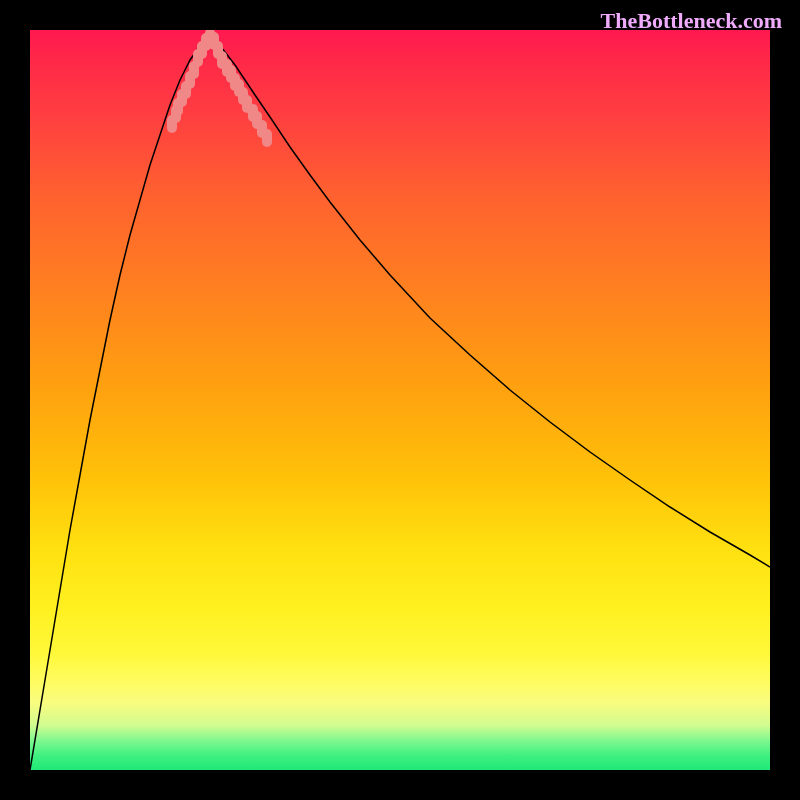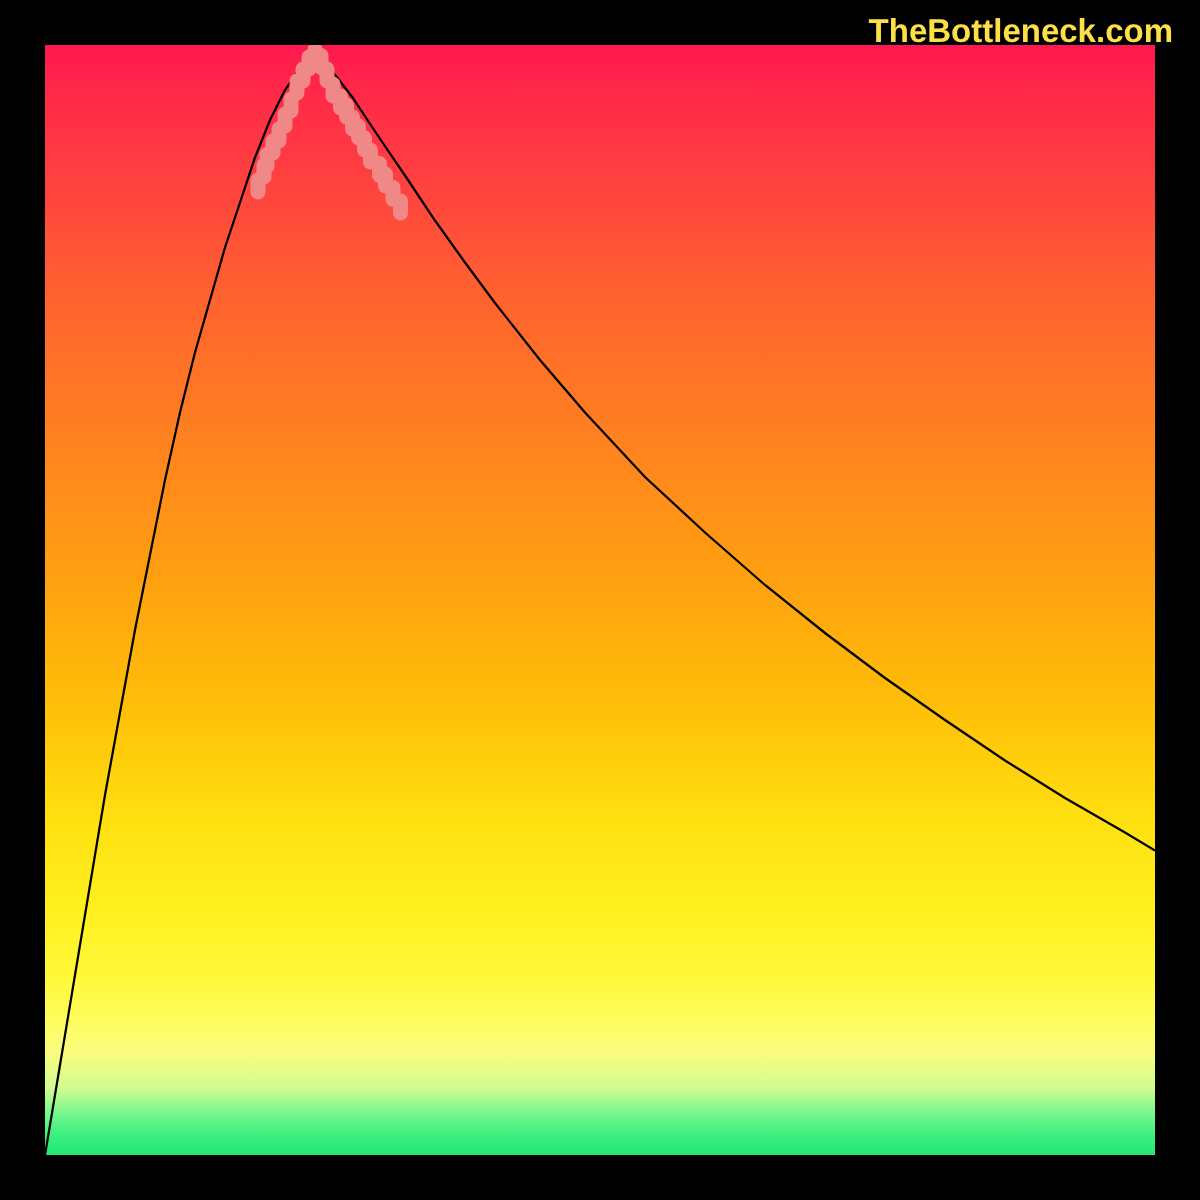--- a/index.html
+++ b/index.html
@@ -11,24 +11,24 @@
       width: 800px;
       height: 800px;
       background: #000;
       position: relative;
       overflow: hidden;
     }
     .watermark {
       position: absolute;
       top: 8px;
       right: 18px;
-      font-family: Liberation Sans, sans-serif;
+      font-family: Liberation Serif, serif;
       font-size: 22px;
       font-weight: bold;
-      color: #fde047;
+      color: #f0abfc;
       z-index: 10;
     }
     .plot-area {
       position: absolute;
       left: 30px;
       top: 30px;
       width: 740px;
       height: 740px;
       background: linear-gradient(to bottom,
         #ff1850 0%,

